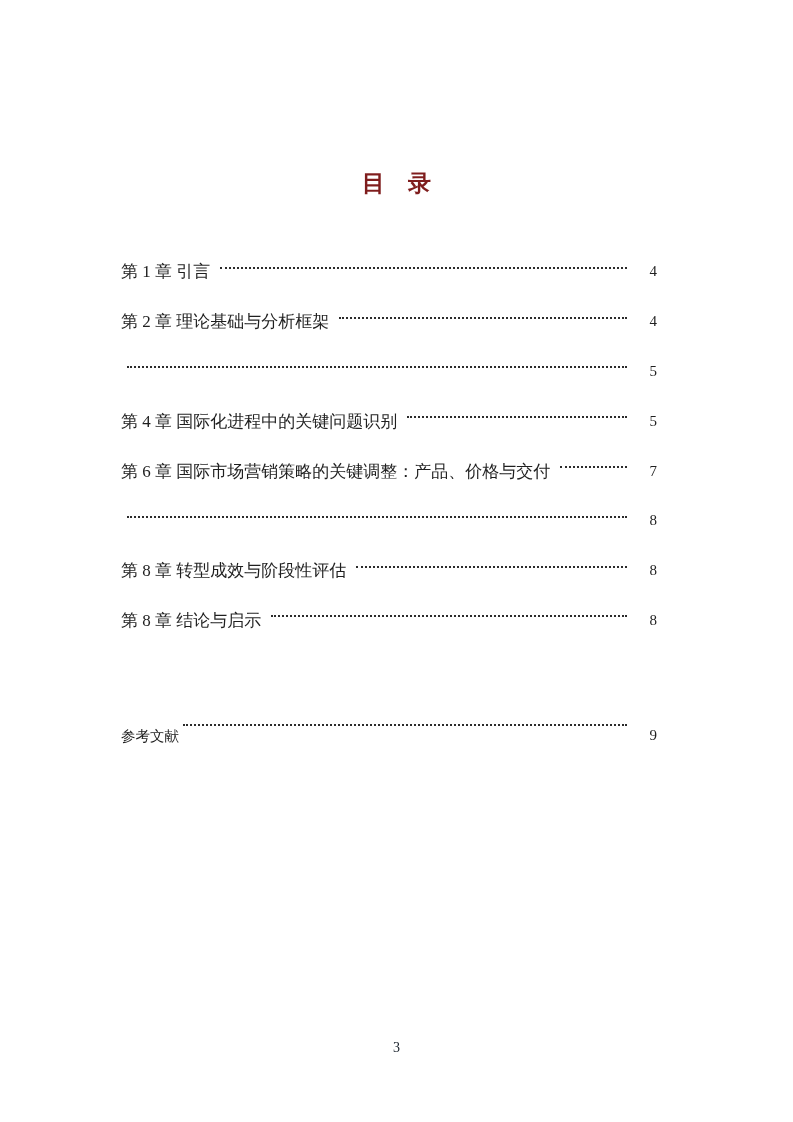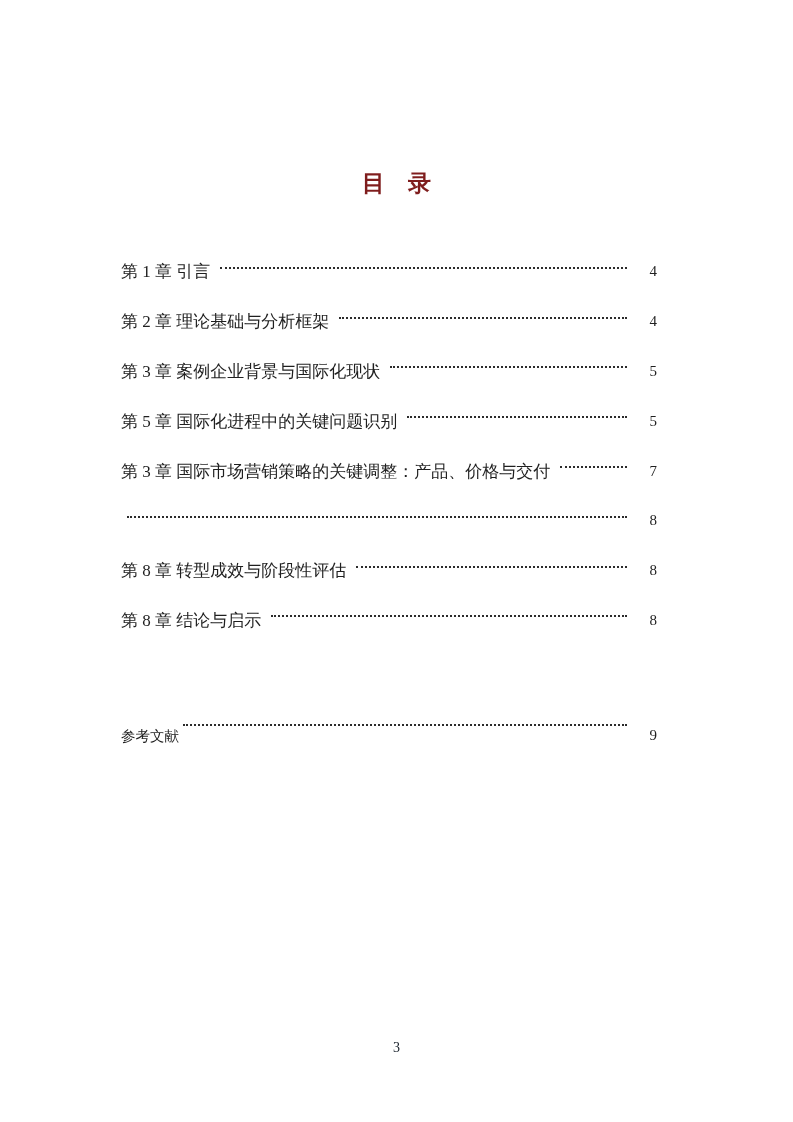--- a/index.html
+++ b/index.html
@@ -90,34 +90,33 @@
     <span class="toc-page">4</span>
   </div>
 
   <div class="toc-row">
     <span class="toc-label">第 2 章 理论基础与分析框架</span>
     <span class="dot-leader"></span>
     <span class="toc-page">4</span>
   </div>
 
   <div class="toc-row">
-    <span class="toc-label">第 3 章 案例企业背景与国际化现状</span>
     <span class="dot-leader"></span>
     <span class="toc-page">5</span>
   </div>
 
   <div class="toc-row">
-    <span class="toc-label">第 5 章 国际化进程中的关键问题识别</span>
+    <span class="toc-label">第 4 章 国际化进程中的关键问题识别</span>
     <span class="dot-leader"></span>
     <span class="toc-page">5</span>
   </div>
 
 
   <div class="toc-row">
-    <span class="toc-label">第 3 章 国际市场营销策略的关键调整：产品、价格与交付</span>
+    <span class="toc-label">第 6 章 国际市场营销策略的关键调整：产品、价格与交付</span>
     <span class="dot-leader"></span>
     <span class="toc-page">7</span>
   </div>
 
   <div class="toc-row">
     <span class="dot-leader"></span>
     <span class="toc-page">8</span>
   </div>
 
   <div class="toc-row">

